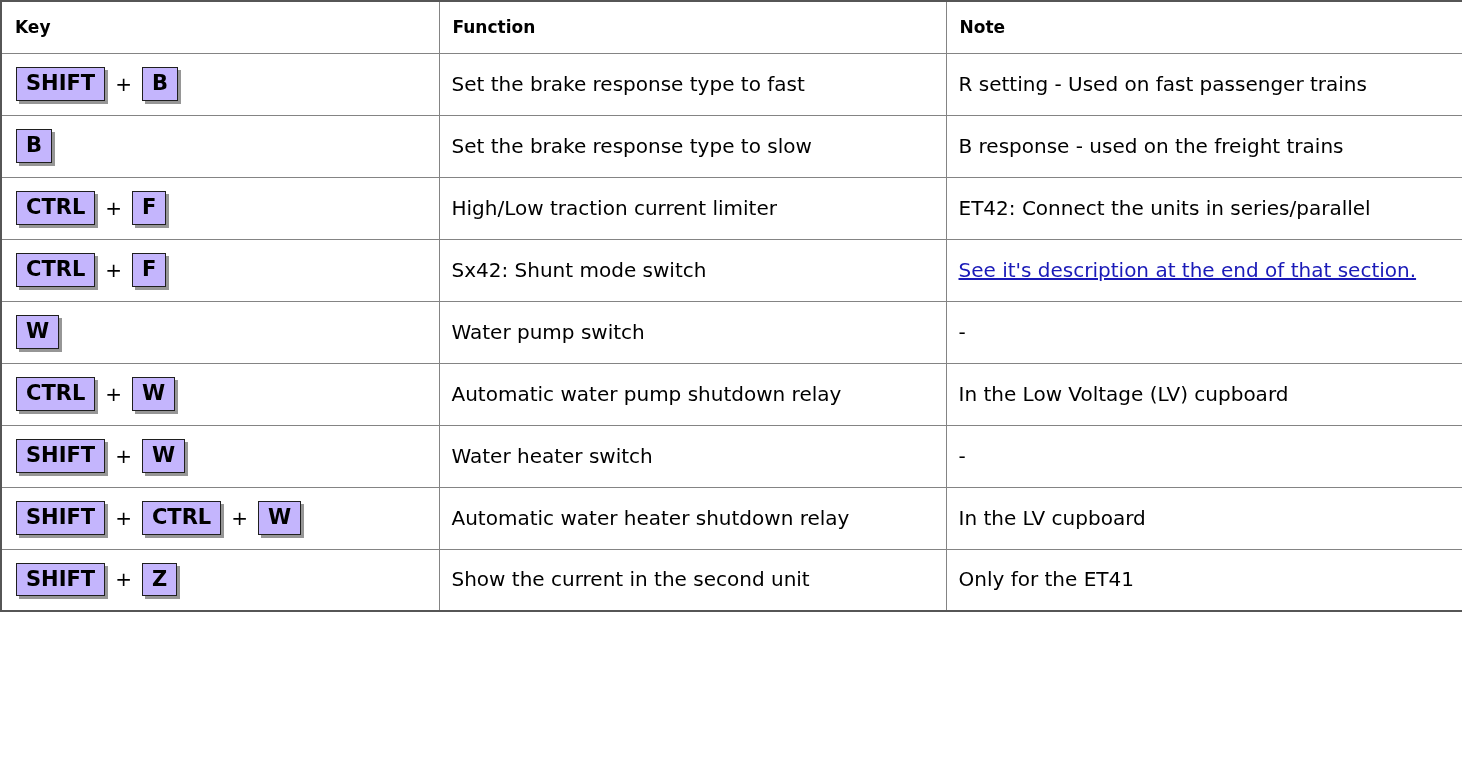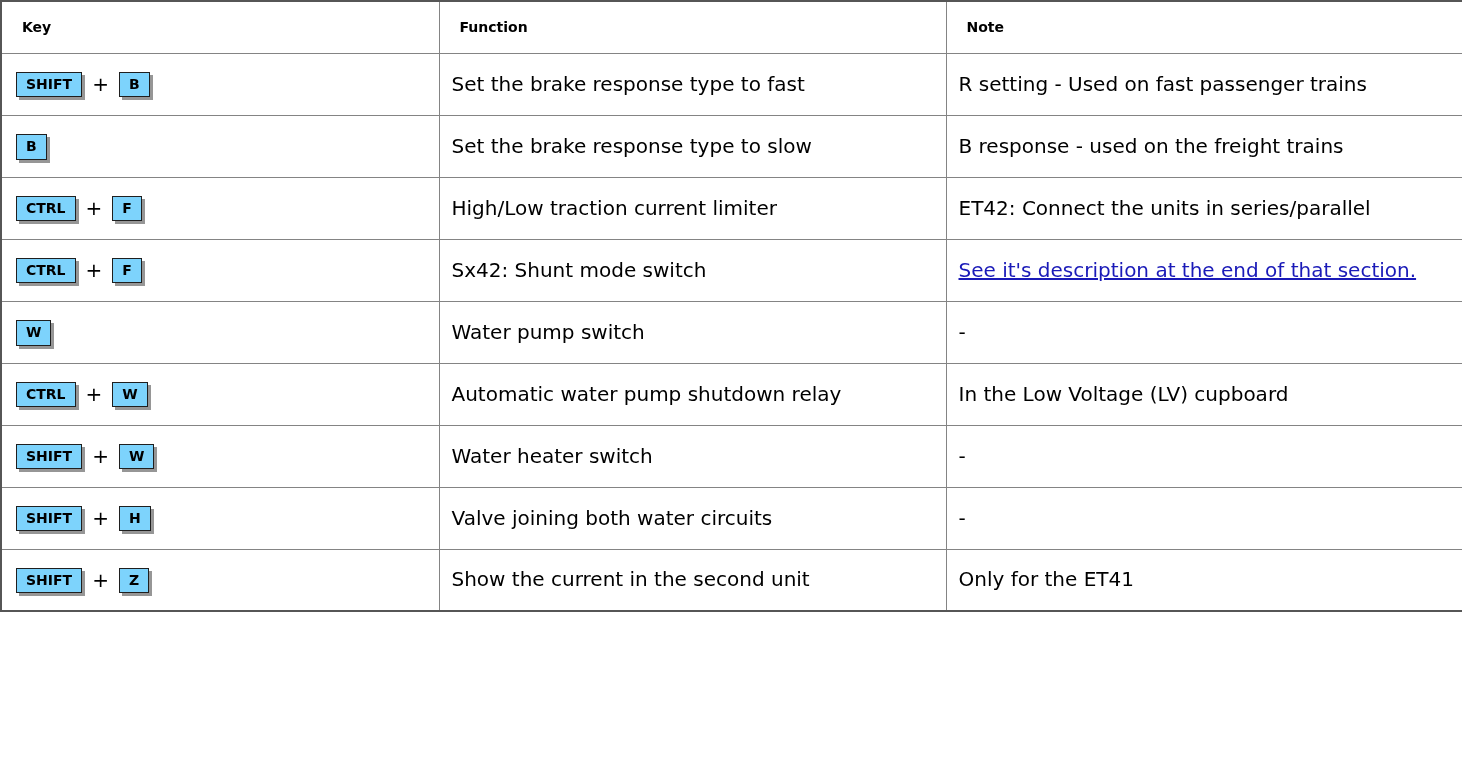--- a/index.html
+++ b/index.html
@@ -24,34 +24,34 @@
     border: 1px solid #848484;
     text-align: left;
     vertical-align: middle;
     padding: 8px 12px;
     font-size: 20px;
     line-height: 1.35;
     overflow: hidden;
   }
   thead th {
     height: 52px;
-    font-size: 14px;
+    font-size: 17px;
     font-weight: bold;
-    padding-left: 20px;
+    padding-left: 13px;
   }
   tbody td { height: 62px; }
   td.key-cell { padding-left: 14px; white-space: nowrap; }
   kbd.keycap {
     display: inline-block;
-    background: #7dd3fc;
+    background: #c4b5fd;
     border: 1px solid #1f1f1f;
     box-shadow: 3px 3px 0 #969696;
     padding: 3px 9px 4px 9px;
     font-family: "DejaVu Sans", "Liberation Sans", sans-serif;
-    font-size: 14px;
+    font-size: 21px;
     font-weight: bold;
     line-height: 1.15;
     color: #000000;
     vertical-align: middle;
   }
   span.plus {
     display: inline-block;
     margin: 0 10px;
     font-size: 20px;
     color: #000000;
@@ -109,23 +109,23 @@
     <td class="key-cell"><kbd class="keycap">CTRL</kbd><span class="plus">+</span><kbd class="keycap">W</kbd></td>
     <td class="func-cell">Automatic water pump shutdown relay</td>
     <td class="note-cell">In the Low Voltage (LV) cupboard</td>
   </tr>
       <tr>
     <td class="key-cell"><kbd class="keycap">SHIFT</kbd><span class="plus">+</span><kbd class="keycap">W</kbd></td>
     <td class="func-cell">Water heater switch</td>
     <td class="note-cell">-</td>
   </tr>
       <tr>
-    <td class="key-cell"><kbd class="keycap">SHIFT</kbd><span class="plus">+</span><kbd class="keycap">H</kbd></td>
-    <td class="func-cell">Valve joining both water circuits</td>
-    <td class="note-cell">-</td>
+    <td class="key-cell"><kbd class="keycap">SHIFT</kbd><span class="plus">+</span><kbd class="keycap">CTRL</kbd><span class="plus">+</span><kbd class="keycap">W</kbd></td>
+    <td class="func-cell">Automatic water heater shutdown relay</td>
+    <td class="note-cell">In the LV cupboard</td>
   </tr>
       <tr>
     <td class="key-cell"><kbd class="keycap">SHIFT</kbd><span class="plus">+</span><kbd class="keycap">Z</kbd></td>
     <td class="func-cell">Show the current in the second unit</td>
     <td class="note-cell">Only for the ET41</td>
   </tr>
     </tbody>
 </table>
 
 </body></html>

